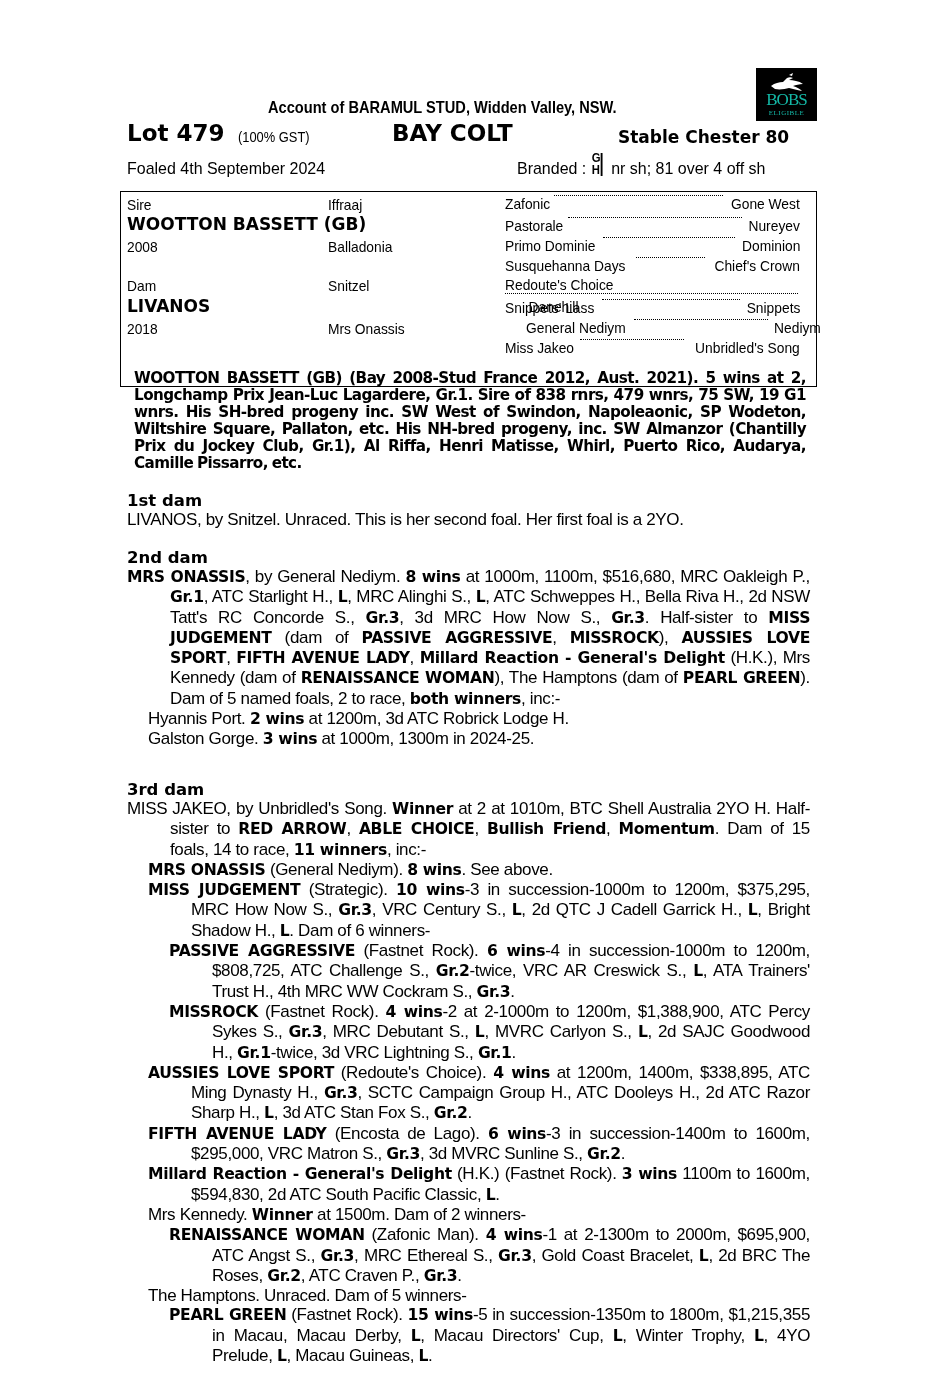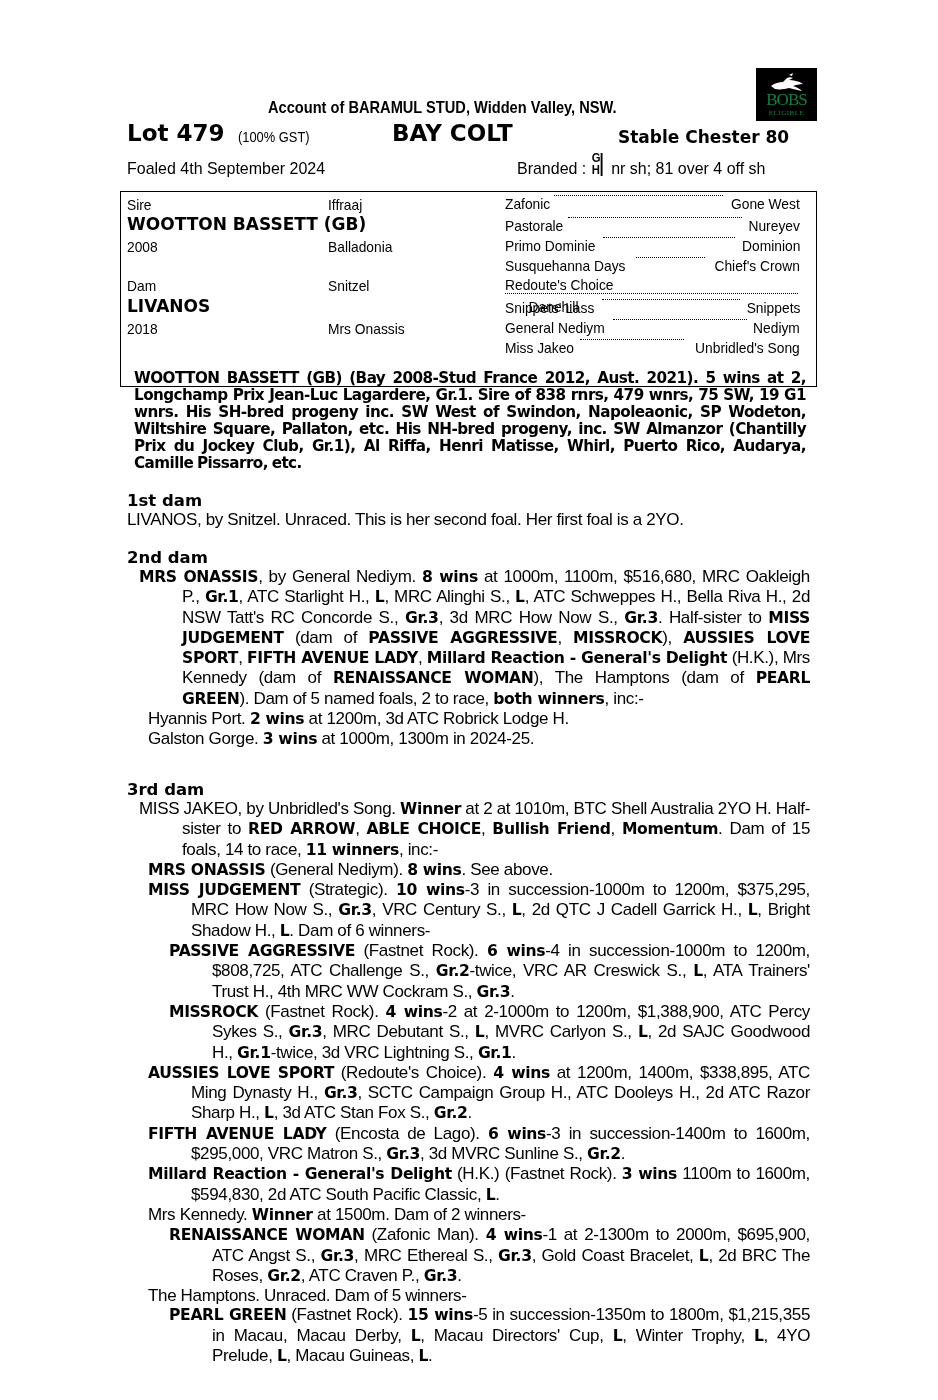--- a/index.html
+++ b/index.html
@@ -1,20 +1,20 @@
 <!DOCTYPE html>
 <html><head>
 <meta charset="utf-8">
 <style>
   * { box-sizing: border-box; margin: 0; padding: 0; }
   html, body { width: 938px; height: 1400px; background: #ffffff; }
   body { position: relative; color: #000; font-family: "Liberation Sans", sans-serif; overflow: hidden; }
 
   
-  .bobs-logo { position: absolute; left: 756px; top: 68px; width: 61px; height: 53px; background: #000; color: #15803d; text-align: center; }
+  .bobs-logo { position: absolute; left: 756px; top: 68px; width: 61px; height: 53px; background: #000; color: #14b8a6; text-align: center; }
   .bobs-logo .horse { position: absolute; left: 13px; top: 5px; width: 36px; height: 20px; }
   .bobs-logo .bobs-word { position: absolute; left: 0; right: 0; top: 24px; font-family: "Liberation Serif", serif; font-size: 17px; letter-spacing: -1px; line-height: 16px; }
   .bobs-logo .eligible-word { position: absolute; left: 0; right: 0; top: 41px; font-family: "Liberation Serif", serif; font-size: 7px; letter-spacing: 0.5px; line-height: 8px; }
 
   
   .account-line { position: absolute; left: 268px; top: 98px; font-size: 17px; font-weight: bold; transform: scaleX(0.86); transform-origin: left top; white-space: nowrap; }
   .lot-line { position: absolute; left: 127px; top: 120px; height: 30px; width: 690px; }
   .lot-label { position: absolute; left: 0; top: 0; font-family: "DejaVu Sans", sans-serif; font-weight: bold; font-size: 23px; white-space: nowrap; }
   .gst-label { position: absolute; left: 111px; top: 9px; font-size: 14px; white-space: nowrap; transform: scaleX(0.92); transform-origin: left top; }
   .colt-label { position: absolute; left: 265px; top: 0; font-family: "DejaVu Sans", sans-serif; font-weight: bold; font-size: 23px; white-space: nowrap; }
@@ -37,21 +37,21 @@
   .ped-row4 .dots { flex: 1; border-bottom: 1.5px dotted #000; margin: 0 2px 4px 0; height: 1px; }
 
   
   .sire-summary { position: absolute; left: 134px; top: 370px; width: 672px; font-family: "DejaVu Sans", sans-serif; font-weight: bold; font-size: 15.2px; line-height: 17px; text-align: justify; letter-spacing: -0.55px; word-spacing: -1px; }
 
   
   .section { position: absolute; left: 127px; width: 683px; }
   .section-title { font-family: "DejaVu Sans", sans-serif; font-weight: bold; font-size: 16.5px; line-height: 19px; }
   .para { font-size: 17px; line-height: 19.3px; text-align: justify; text-align-last: left; }
   .para b { font-family: "DejaVu Sans", sans-serif; font-weight: bold; font-size: 15.6px; }
-  .hang0 { padding-left: 43px; text-indent: -43px; margin-left: 12px; }
+  .hang0 { padding-left: 43px; text-indent: -43px; }
   .hang1 { padding-left: 64px; text-indent: -43px; }
   .hang2 { padding-left: 85px; text-indent: -43px; }
   .plain1 { padding-left: 21px; }
   .n { letter-spacing: -0.35px; }
 </style>
 </head>
 <body>
 
 <div class="bobs-logo">
   <svg class="horse" viewBox="0 0 36 20">
@@ -119,21 +119,21 @@
   <div class="ped-row4" style="top:84px;flex-direction:column;">
     <span class="l">Redoute's Choice</span>
       <span class="dots"></span>
       <span class="r">Danehill</span>
   </div>
   <div class="ped-row4" style="top:107px;">
     <span class="l">Snippets' Lass</span>
       <span class="dots"></span>
       <span class="r">Snippets</span>
   </div>
-  <div class="ped-row4" style="top:127px;">
+  <div class="ped-row4" style="top:127px;margin-left:21px;">
     <span class="l">General Nediym</span>
       <span class="dots"></span>
       <span class="r">Nediym</span>
   </div>
   <div class="ped-row4" style="top:147px;">
     <span class="l">Miss Jakeo</span>
       <span class="dots"></span>
       <span class="r">Unbridled's Song</span>
   </div>
 </div>

